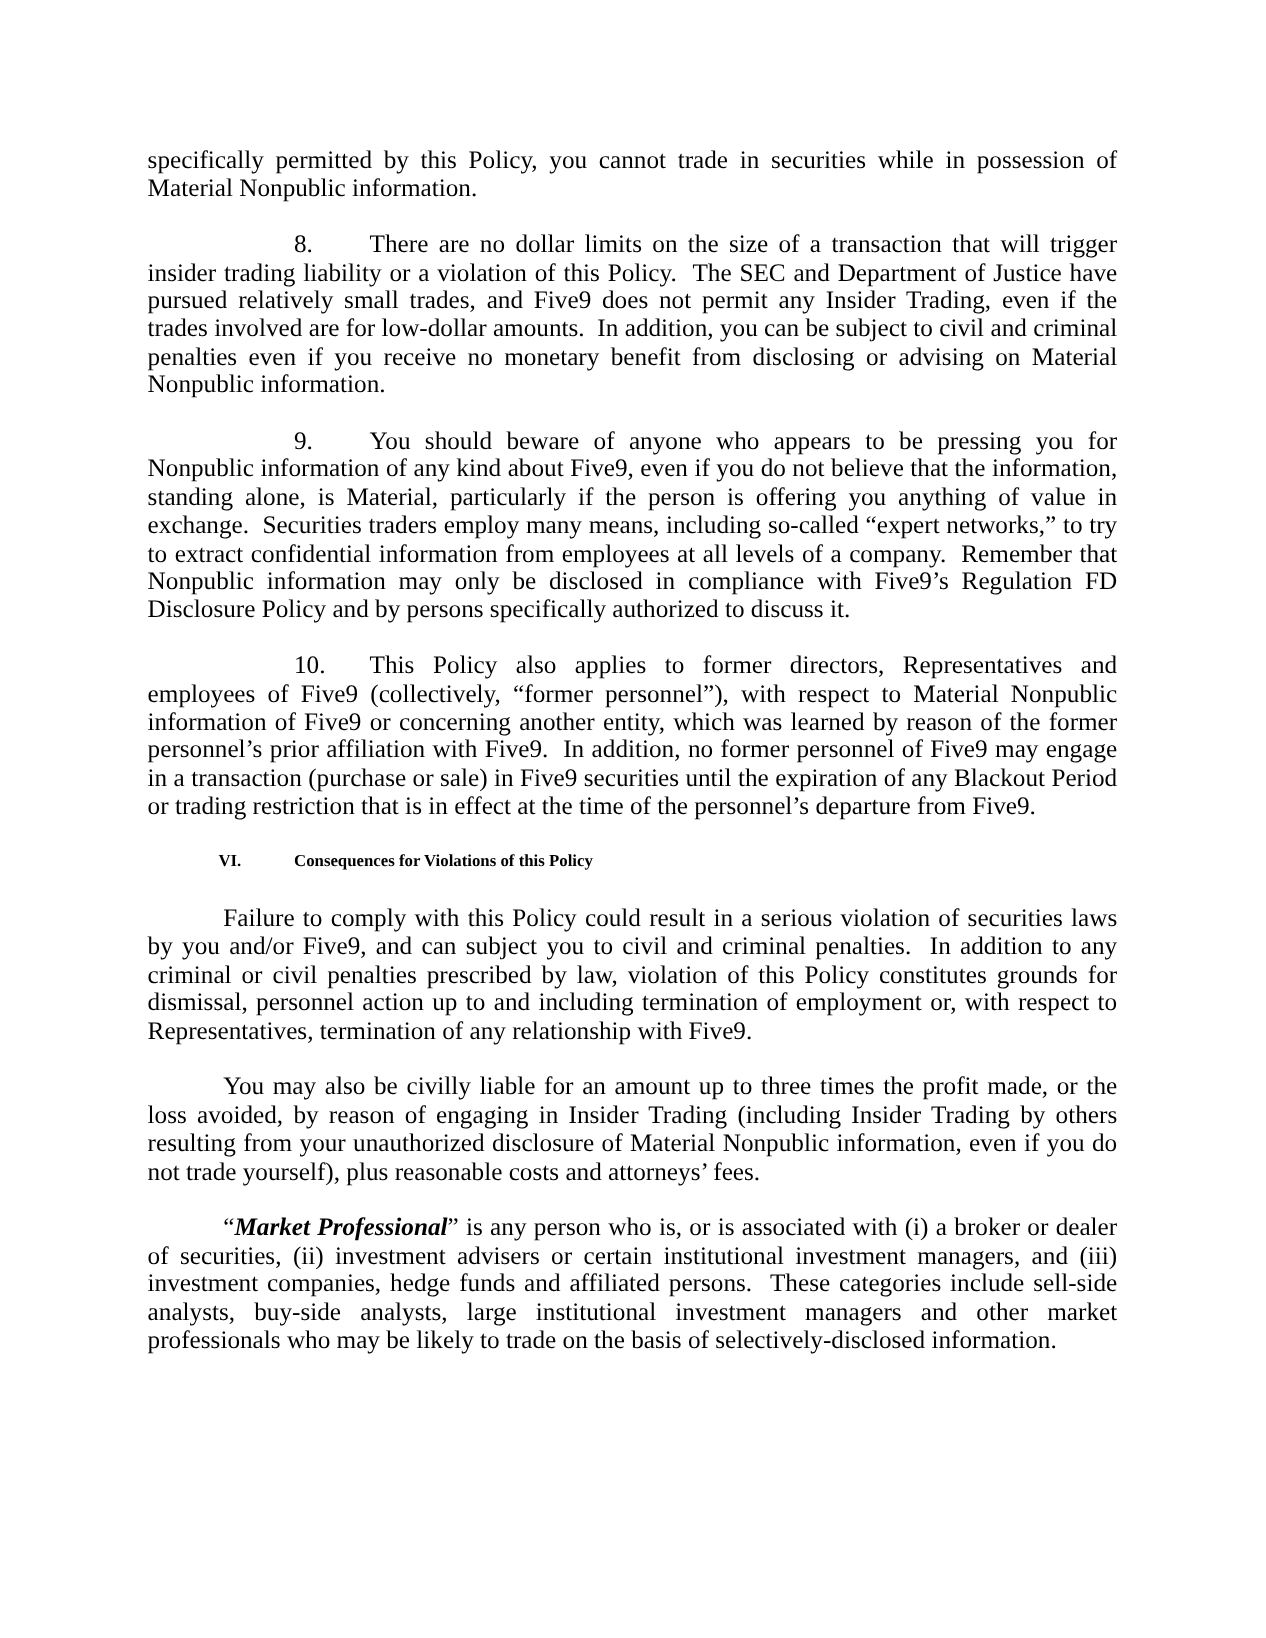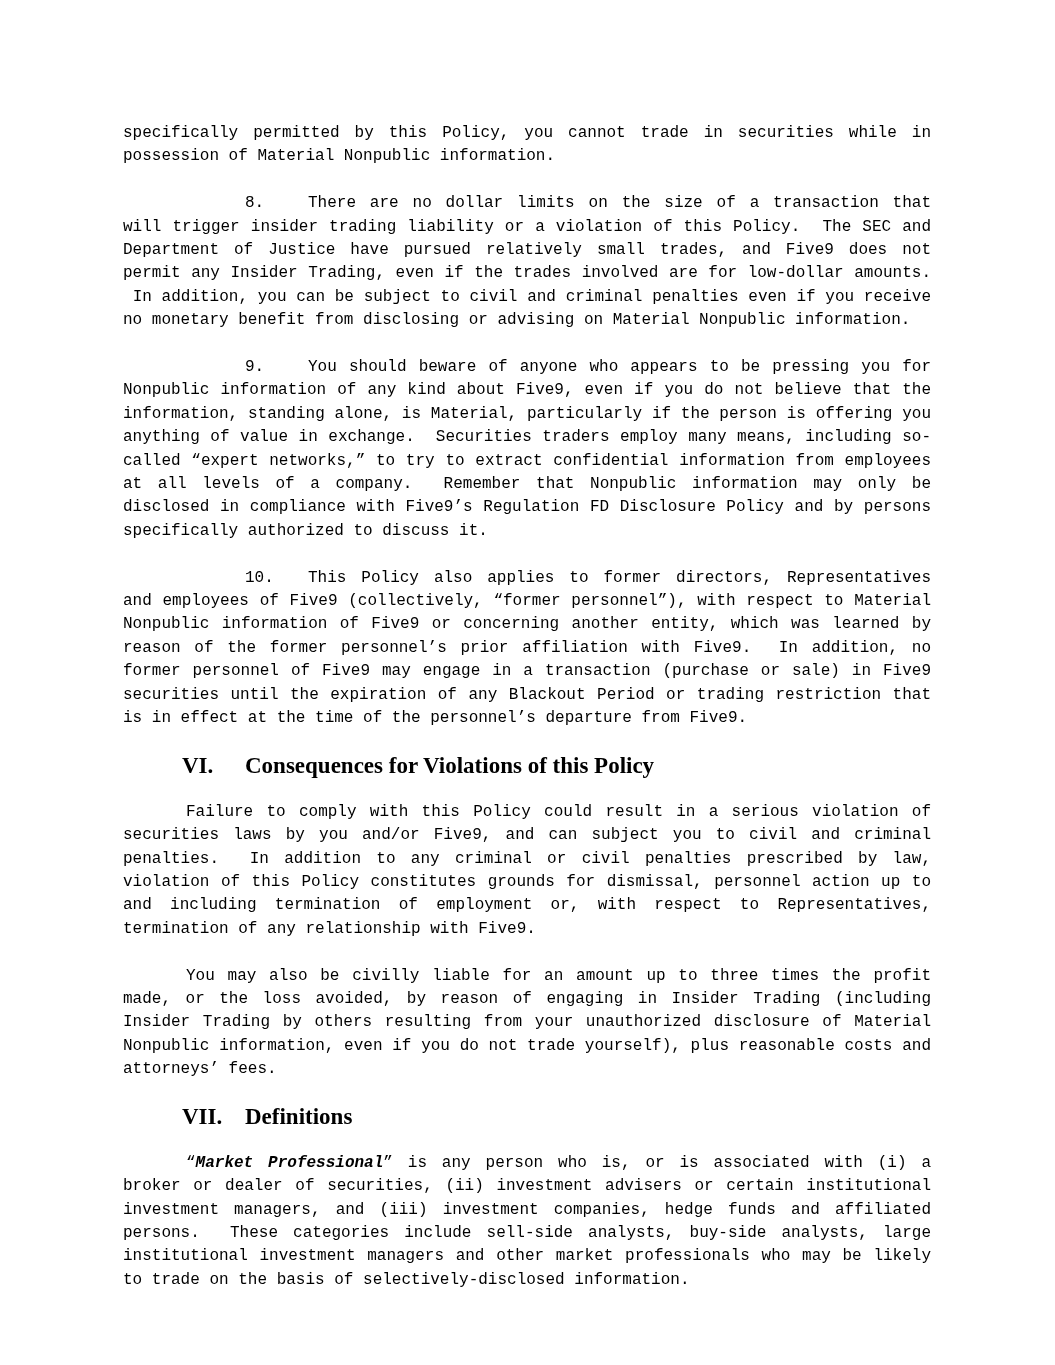--- a/index.html
+++ b/index.html
@@ -17,41 +17,40 @@
   }
   .page {
     box-sizing: border-box;
     width: 1055px;
     height: 1365px;
     padding: 122px 124px 0 123px;
     background: #ffffff;
   }
   .para {
     margin: 0 0 23.4px 0;
-    font-size: 16px;
+    font-size: 21px;
     line-height: 23.4px;
     text-align: justify;
     text-justify: inter-word;
-    font-family: Liberation Mono, monospace;
   }
   .para.indent-first {
     text-indent: 63px;
   }
   .para.numbered {
     text-indent: 122px;
   }
   .num {
     display: inline-block;
     width: 63px;
     text-indent: 0;
   }
   .heading {
     margin: 0 0 23.4px 0;
     padding-left: 59px;
-    font-size: 23px;
+    font-size: 14px;
     line-height: 23.4px;
     font-weight: bold;
   }
   .hnum {
     display: inline-block;
     width: 63px;
   }
   .term {
     font-weight: bold;
     font-style: italic;
@@ -69,18 +68,17 @@
   <p class="para numbered"><span class="num">9.</span><span>You should beware of anyone who appears to be pressing you for Nonpublic information of any kind about Five9, even if you do not believe that the information, standing alone, is Material, particularly if the person is offering you anything of value in exchange. &nbsp;Securities traders employ many means, including so-called “expert networks,” to try to extract confidential information from employees at all levels of a company. &nbsp;Remember that Nonpublic information may only be disclosed in compliance with Five9’s Regulation FD Disclosure Policy and by persons specifically authorized to discuss it.</span></p>
 
   <p class="para numbered"><span class="num">10.</span><span>This Policy also applies to former directors, Representatives and employees of Five9 (collectively, “former personnel”), with respect to Material Nonpublic information of Five9 or concerning another entity, which was learned by reason of the former personnel’s prior affiliation with Five9. &nbsp;In addition, no former personnel of Five9 may engage in a transaction (purchase or sale) in Five9 securities until the expiration of any Blackout Period or trading restriction that is in effect at the time of the personnel’s departure from Five9.</span></p>
 
   <h2 class="heading"><span class="hnum">VI.</span><span>Consequences for Violations of this Policy</span></h2>
 
   <p class="para indent-first">Failure to comply with this Policy could result in a serious violation of securities laws by you and/or Five9, and can subject you to civil and criminal penalties. &nbsp;In addition to any criminal or civil penalties prescribed by law, violation of this Policy constitutes grounds for dismissal, personnel action up to and including termination of employment or, with respect to Representatives, termination of any relationship with Five9.</p>
 
   <p class="para indent-first">You may also be civilly liable for an amount up to three times the profit made, or the loss avoided, by reason of engaging in Insider Trading (including Insider Trading by others resulting from your unauthorized disclosure of Material Nonpublic information, even if you do not trade yourself), plus reasonable costs and attorneys’ fees.</p>
 
-  <h2 class="heading"><span class="hnum">VII.</span><span>Definitions</span></h2>
 
 
   <p class="para indent-first"><span>“</span><span class="term">Market Professional</span><span>” is any person who is, or is associated with (i) a broker or dealer of securities, (ii) investment advisers or certain institutional investment managers, and (iii) investment companies, hedge funds and affiliated persons. &nbsp;These categories include sell-side analysts, buy-side analysts, large institutional investment managers and other market professionals who may be likely to trade on the basis of selectively-disclosed information.</span></p>
 
 </div>
 
 </body></html>

